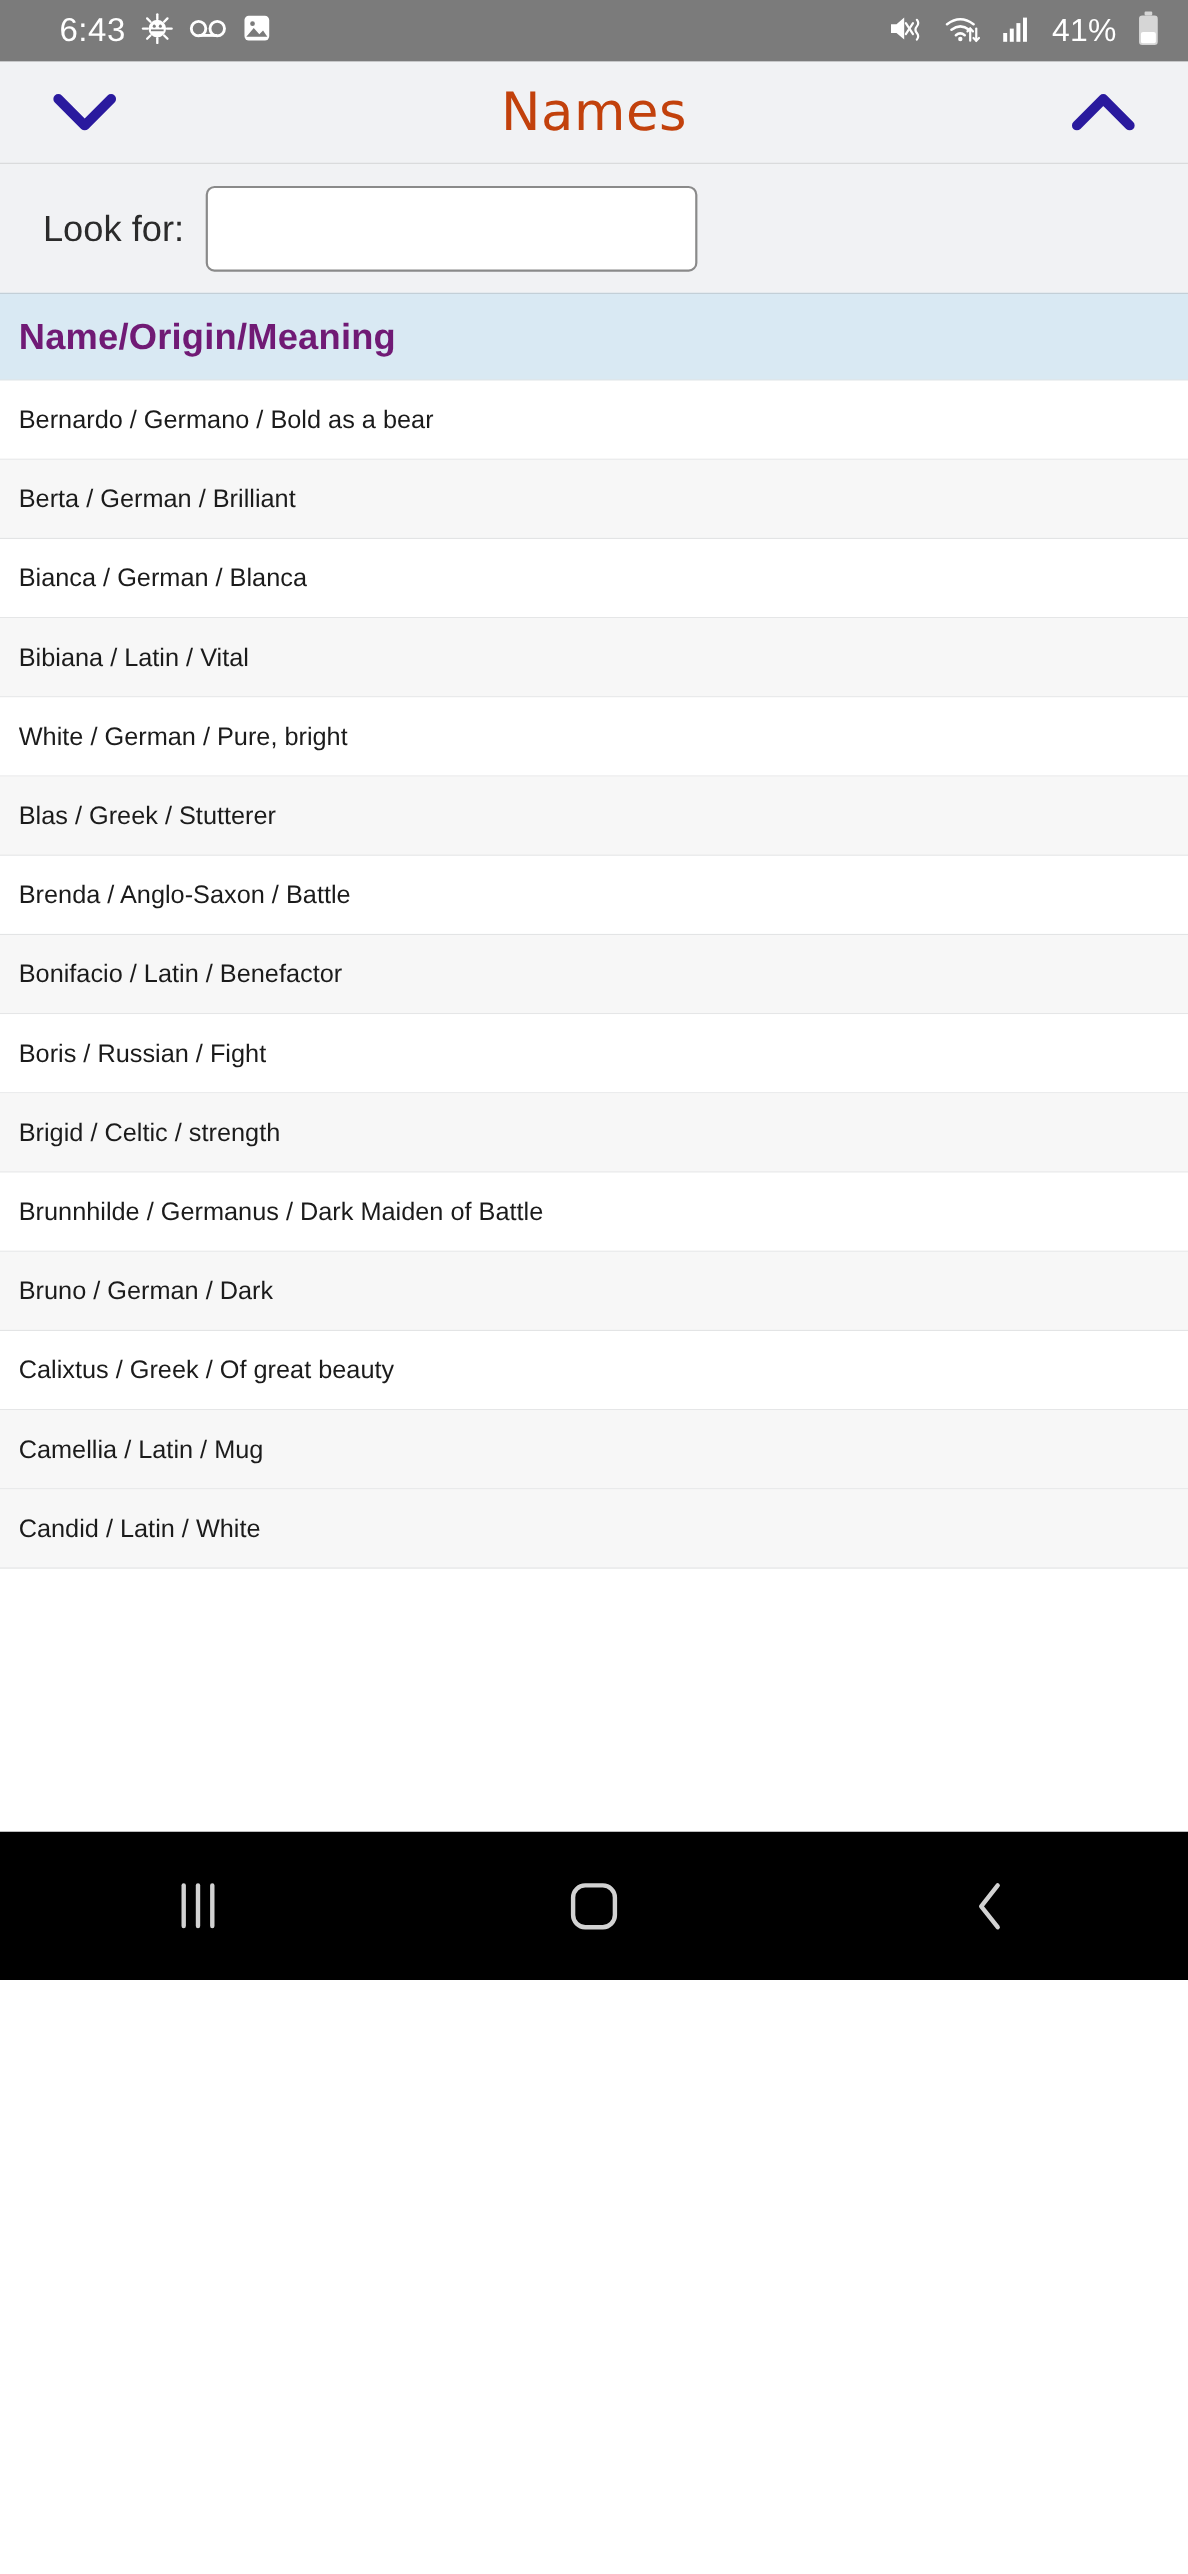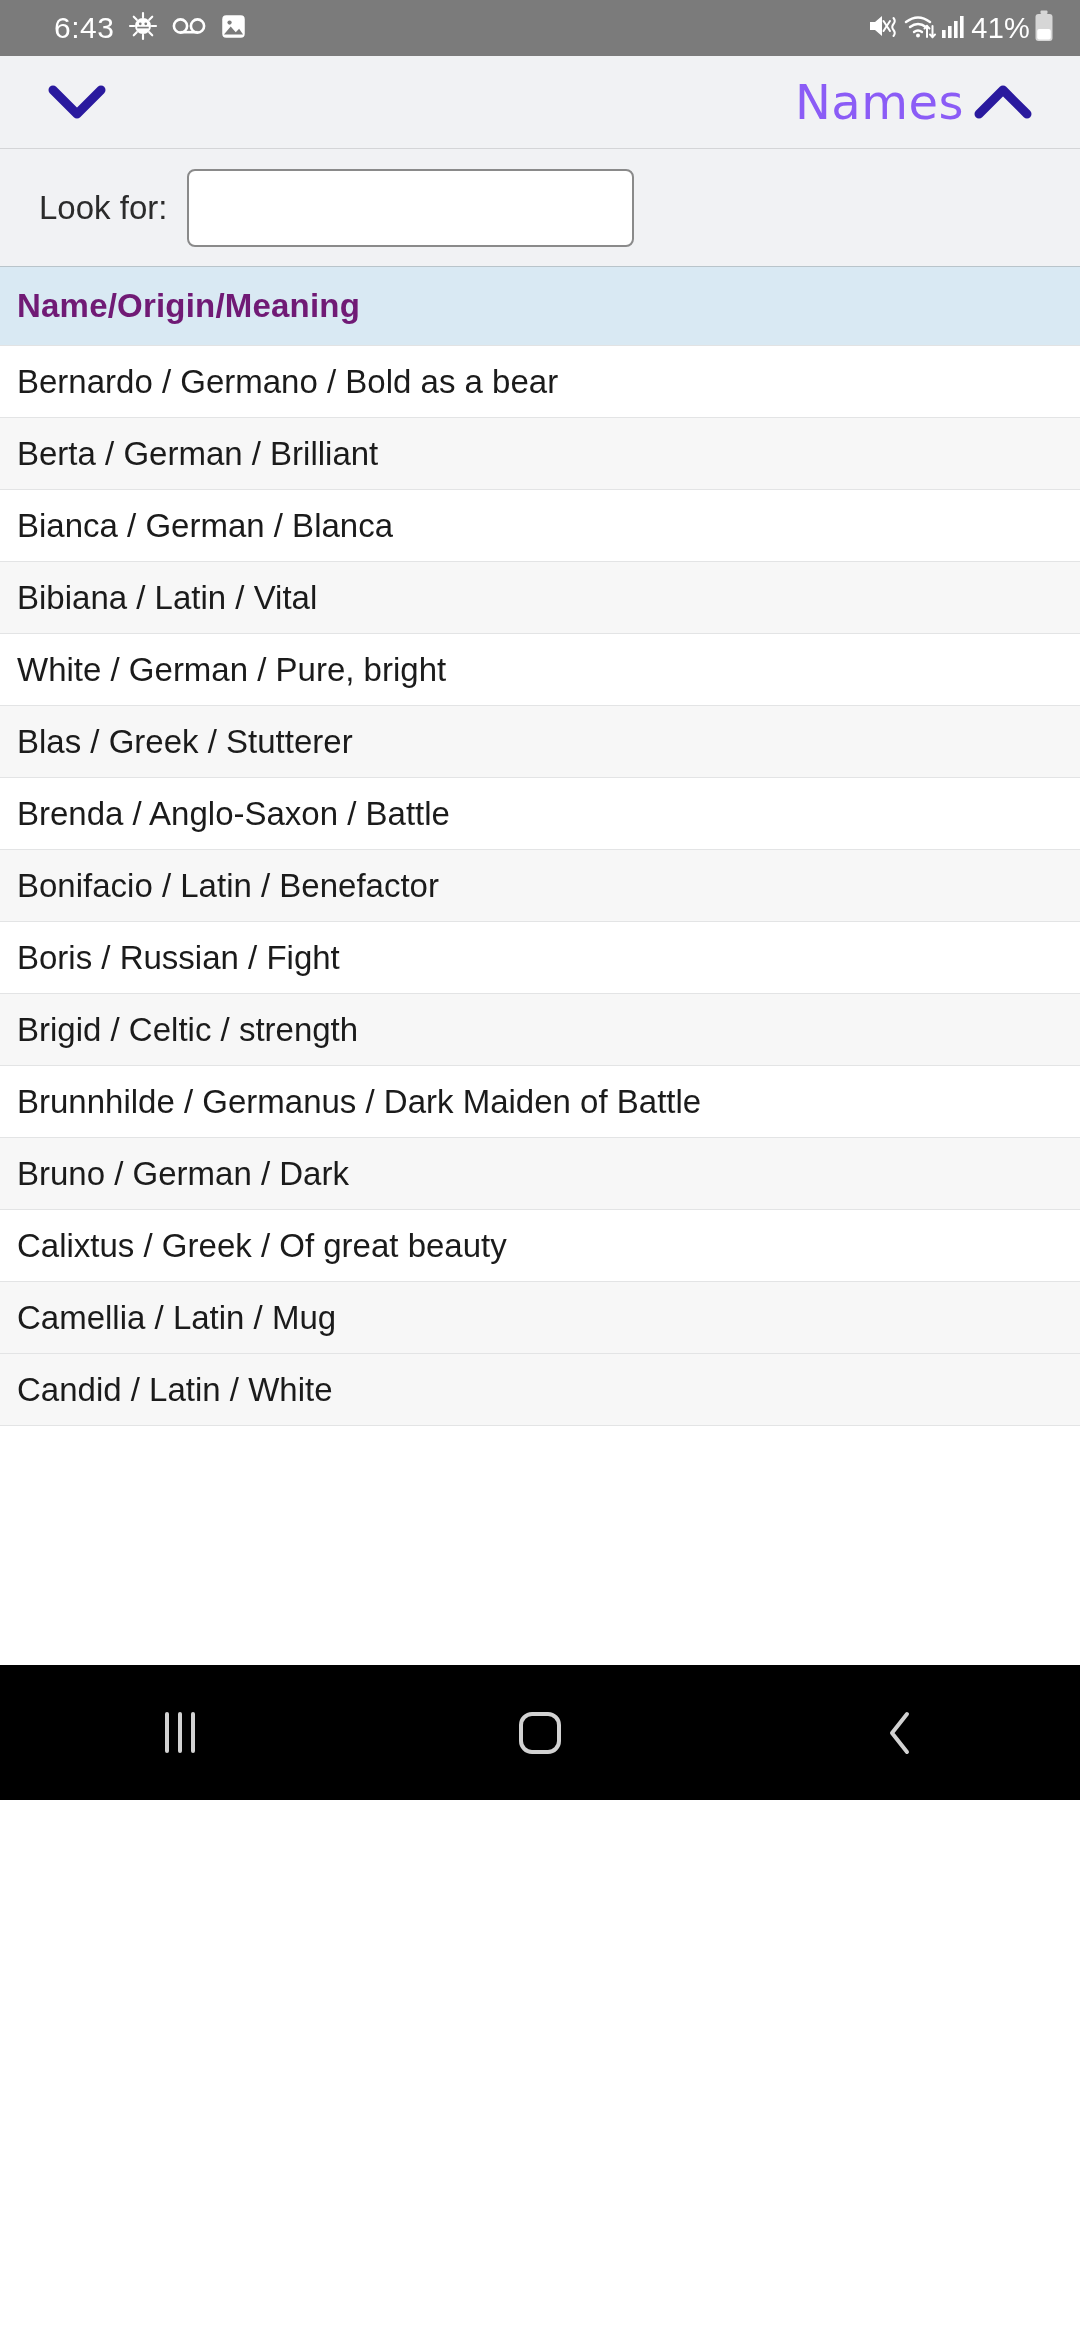--- a/index.html
+++ b/index.html
@@ -37,21 +37,21 @@
   .status-time {
     font-size: 30px;
     letter-spacing: 0.5px;
     line-height: 1;
     font-family: "Liberation Sans", sans-serif;
   }
   .status-right {
     margin-left: auto;
     display: flex;
     align-items: center;
-    gap: 4px;
+    gap: 19px;
   }
   .battery-text {
     font-size: 29px;
     line-height: 1;
     letter-spacing: 0.2px;
   }
   .sicon { display: block; }
 
   
   .title-bar {
@@ -66,23 +66,23 @@
   .chev-btn {
     width: 78px;
     height: 78px;
     display: flex;
     align-items: center;
     justify-content: center;
     cursor: pointer;
   }
   .app-title {
     flex: 1;
-    text-align: right;
+    text-align: center;
     font-size: 48px;
-    color: #8b5cf6;
+    color: #c2410c;
     font-family: "DejaVu Sans", sans-serif;
     font-weight: 500;
     letter-spacing: 0.5px;
   }
 
   
   .search-row {
     flex: 0 0 117px;
     background: #f1f2f4;
     display: flex;
@@ -134,21 +134,21 @@
   .row {
     height: 72px;
     display: flex;
     align-items: center;
     padding: 0 17px;
     border-bottom: 1px solid #e3e4e5;
     background: #ffffff;
   }
   .row.alt { background: #f7f7f7; }
   .row span {
-    font-size: 33px;
+    font-size: 23px;
     color: #1b1b1b;
     white-space: nowrap;
     overflow: hidden;
   }
 
   
   .nav-bar {
     flex: 0 0 135px;
     background: #000000;
     display: flex;

